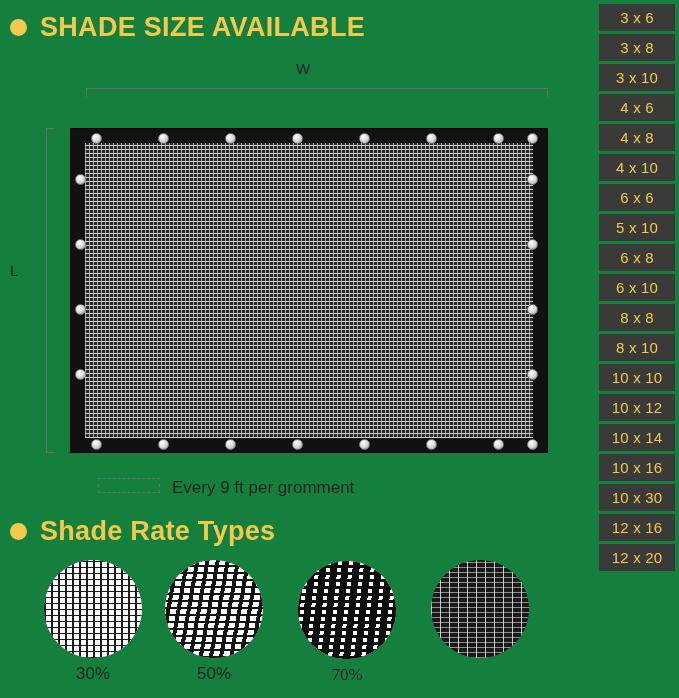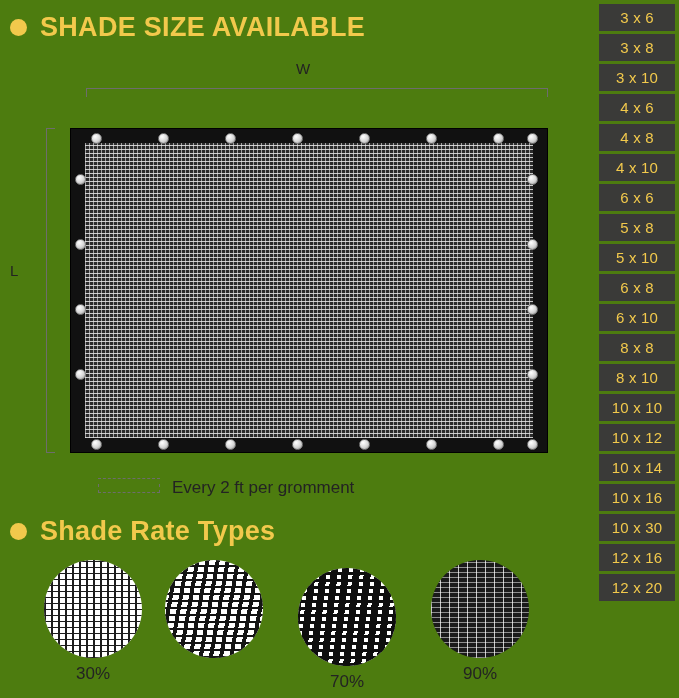--- a/index.html
+++ b/index.html
@@ -6,21 +6,21 @@
   html, body {
     margin: 0;
     padding: 0;
     background: #ffffff;
     font-family: "Liberation Sans", sans-serif;
   }
   #page {
     position: relative;
     width: 679px;
     height: 698px;
-    background: #4d7c0f;
+    background: #15803d;
     overflow: hidden;
     padding-left: 27px;
   }
 
   
   .left-col {
     position: absolute;
     left: 0; top: 0;
     width: 600px;
     height: 698px;
@@ -251,65 +251,64 @@
 
       <div class="grommet" style="left:456px; top:45px;"></div>
       <div class="grommet" style="left:456px; top:110px;"></div>
       <div class="grommet" style="left:456px; top:175px;"></div>
       <div class="grommet" style="left:456px; top:240px;"></div>
     </div>
 
     <div id="grommet-bracket-top"></div>
     <div id="grommet-note">
       <div id="grommet-bracket"></div>
-      <div id="grommet-text">Every 2 ft per gromment</div>
+      <div id="grommet-text">Every 9 ft per gromment</div>
     </div>
 
     <div class="heading-row" id="heading-shade-rate">
       <span class="bullet-dot"></span>
       <span class="heading-text">Shade Rate Types</span>
     </div>
 
     <div id="rate-row">
       <div class="rate-item" style="left:12px; top:0px;">
         <div class="rate-circle">
             <div class="mesh30"></div>
           </div>
         <div class="rate-label">30%</div>
       </div>
       <div class="rate-item" style="left:133px; top:0px;">
         <div class="rate-circle">
             <div class="mesh50"></div>
           </div>
+        <div class="rate-label">50%</div>
       </div>
-      <div class="rate-item" style="left:266px; top:8px;">
+      <div class="rate-item" style="left:266px; top:1px;font-family:Liberation Serif, serif;">
         <div class="rate-circle">
             <div class="mesh70"></div>
           </div>
         <div class="rate-label">70%</div>
       </div>
       <div class="rate-item" style="left:399px; top:0px;">
         <div class="rate-circle">
             <div class="mesh90"></div>
           </div>
-        <div class="rate-label">90%</div>
       </div>
     </div>
 
   </div>
 
   <div id="size-list">
     <div class="size-chip">3 x 6</div>
     <div class="size-chip">3 x 8</div>
     <div class="size-chip">3 x 10</div>
     <div class="size-chip">4 x 6</div>
     <div class="size-chip">4 x 8</div>
     <div class="size-chip">4 x 10</div>
     <div class="size-chip">6 x 6</div>
-    <div class="size-chip">5 x 8</div>
     <div class="size-chip">5 x 10</div>
     <div class="size-chip">6 x 8</div>
     <div class="size-chip">6 x 10</div>
     <div class="size-chip">8 x 8</div>
     <div class="size-chip">8 x 10</div>
     <div class="size-chip">10 x 10</div>
     <div class="size-chip">10 x 12</div>
     <div class="size-chip">10 x 14</div>
     <div class="size-chip">10 x 16</div>
     <div class="size-chip">10 x 30</div>

